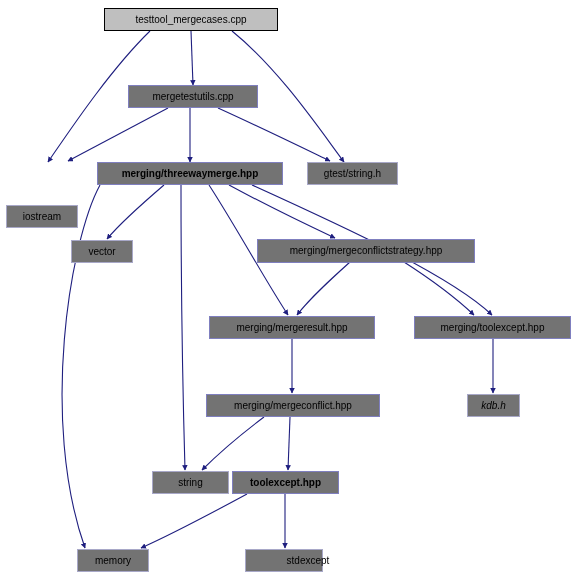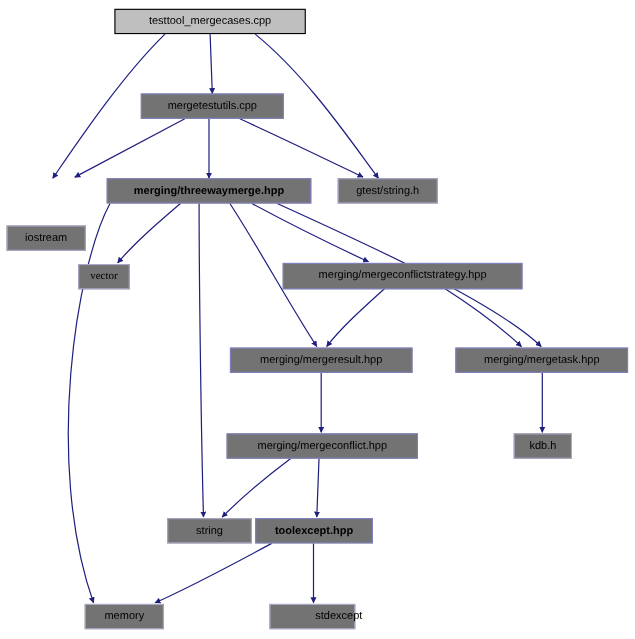--- a/index.html
+++ b/index.html
@@ -86,36 +86,36 @@
       </div>
       <div class="node plain" style="left: 6px; top: 162px; width: 72px; height: 23px; margin-top: 43px;">
         <span>iostream</span>
       </div>
       <div class="node" style="left: 97px; top: 162px; width: 186px; height: 23px; font-weight: bold;">
         <span>merging/threewaymerge.hpp</span>
       </div>
       <div class="node plain" style="left: 307px; top: 162px; width: 91px; height: 23px;">
         <span>gtest/string.h</span>
       </div>
-      <div class="node plain" style="left: 71px; top: 240px; width: 47px; height: 23px; font-family: Liberation Serif, serif;">
+      <div class="node plain" style="left: 71px; top: 240px; width: 62px; height: 23px;">
         <span>vector</span>
       </div>
       <div class="node" style="left: 257px; top: 239px; width: 218px; height: 24px;">
         <span>merging/mergeconflictstrategy.hpp</span>
       </div>
       <div class="node" style="left: 209px; top: 316px; width: 166px; height: 23px;">
         <span>merging/mergeresult.hpp</span>
       </div>
       <div class="node" style="left: 414px; top: 316px; width: 157px; height: 23px;">
-        <span>merging/mergetask.hpp</span>
+        <span>merging/toolexcept.hpp</span>
       </div>
       <div class="node" style="left: 206px; top: 394px; width: 174px; height: 23px;">
         <span>merging/mergeconflict.hpp</span>
       </div>
-      <div class="node plain" style="left: 467px; top: 394px; width: 53px; height: 23px;">
+      <div class="node plain" style="left: 467px; top: 394px; width: 53px; height: 23px; font-style: italic;">
         <span>kdb.h</span>
       </div>
       <div class="node plain" style="left: 152px; top: 471px; width: 77px; height: 23px;">
         <span>string</span>
       </div>
       <div class="node" style="left: 232px; top: 471px; width: 107px; height: 23px; font-weight: bold;">
         <span>toolexcept.hpp</span>
       </div>
       <div class="node plain" style="left: 77px; top: 549px; width: 72px; height: 23px;">
         <span>memory</span>

